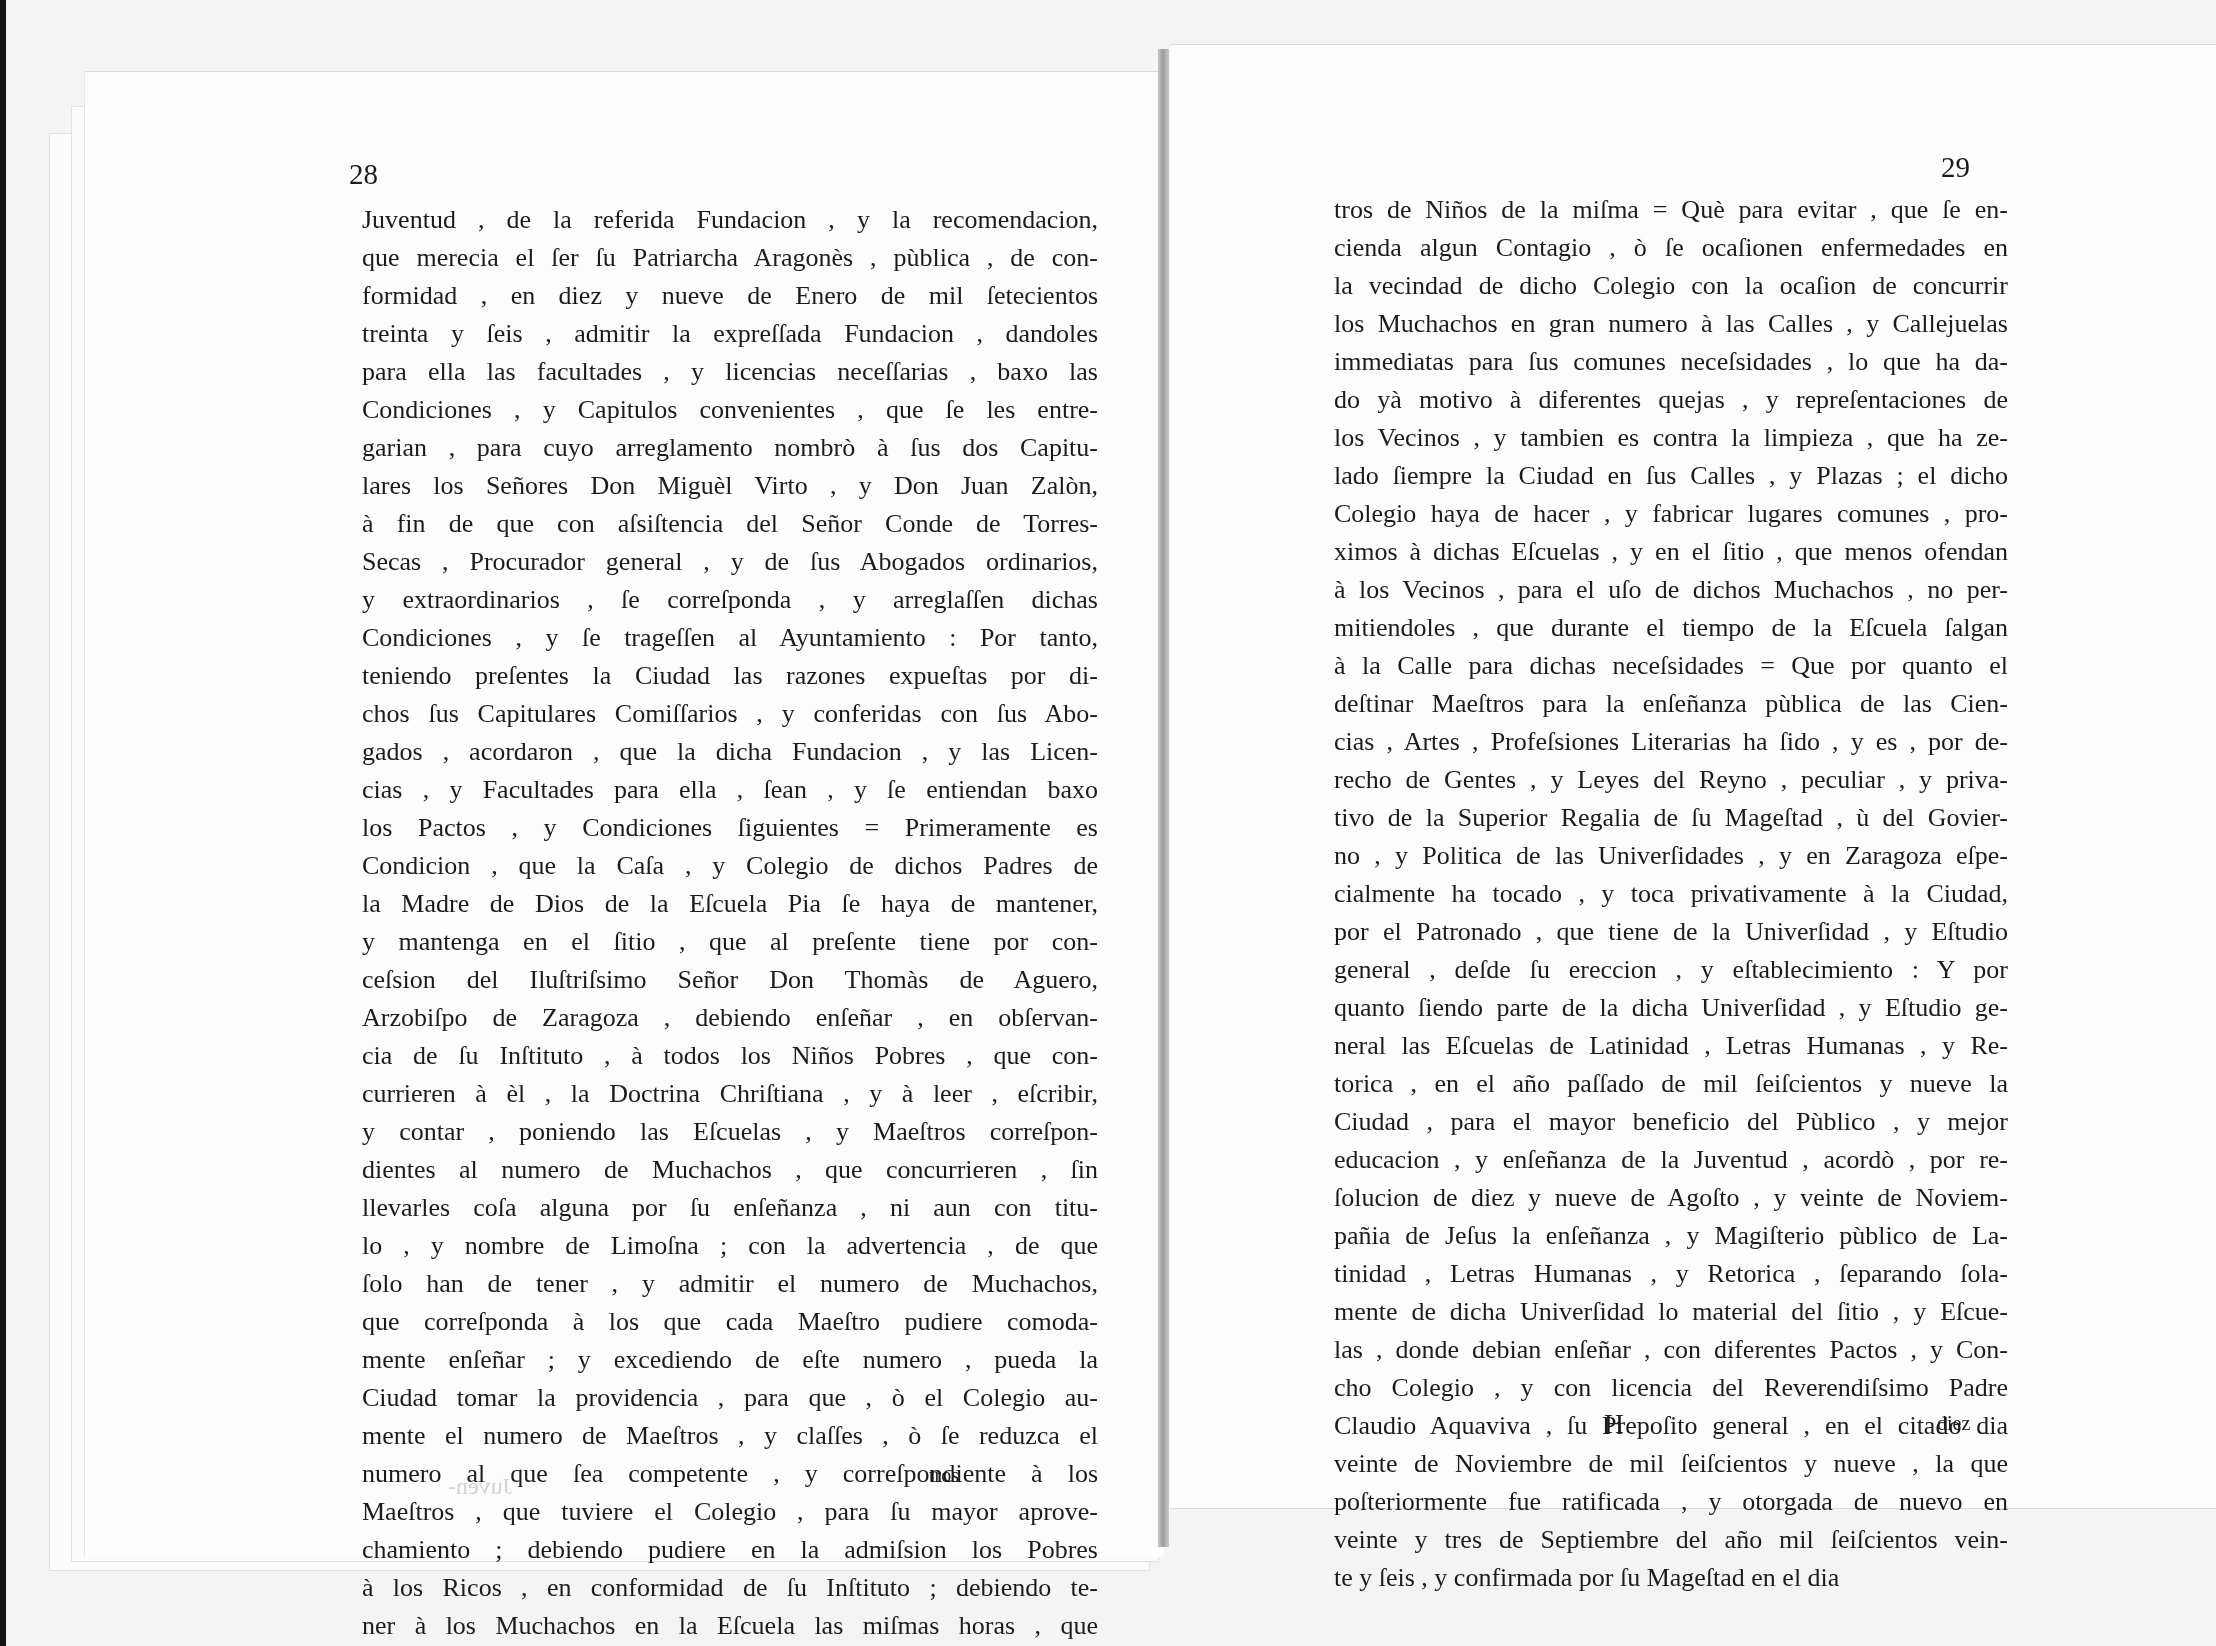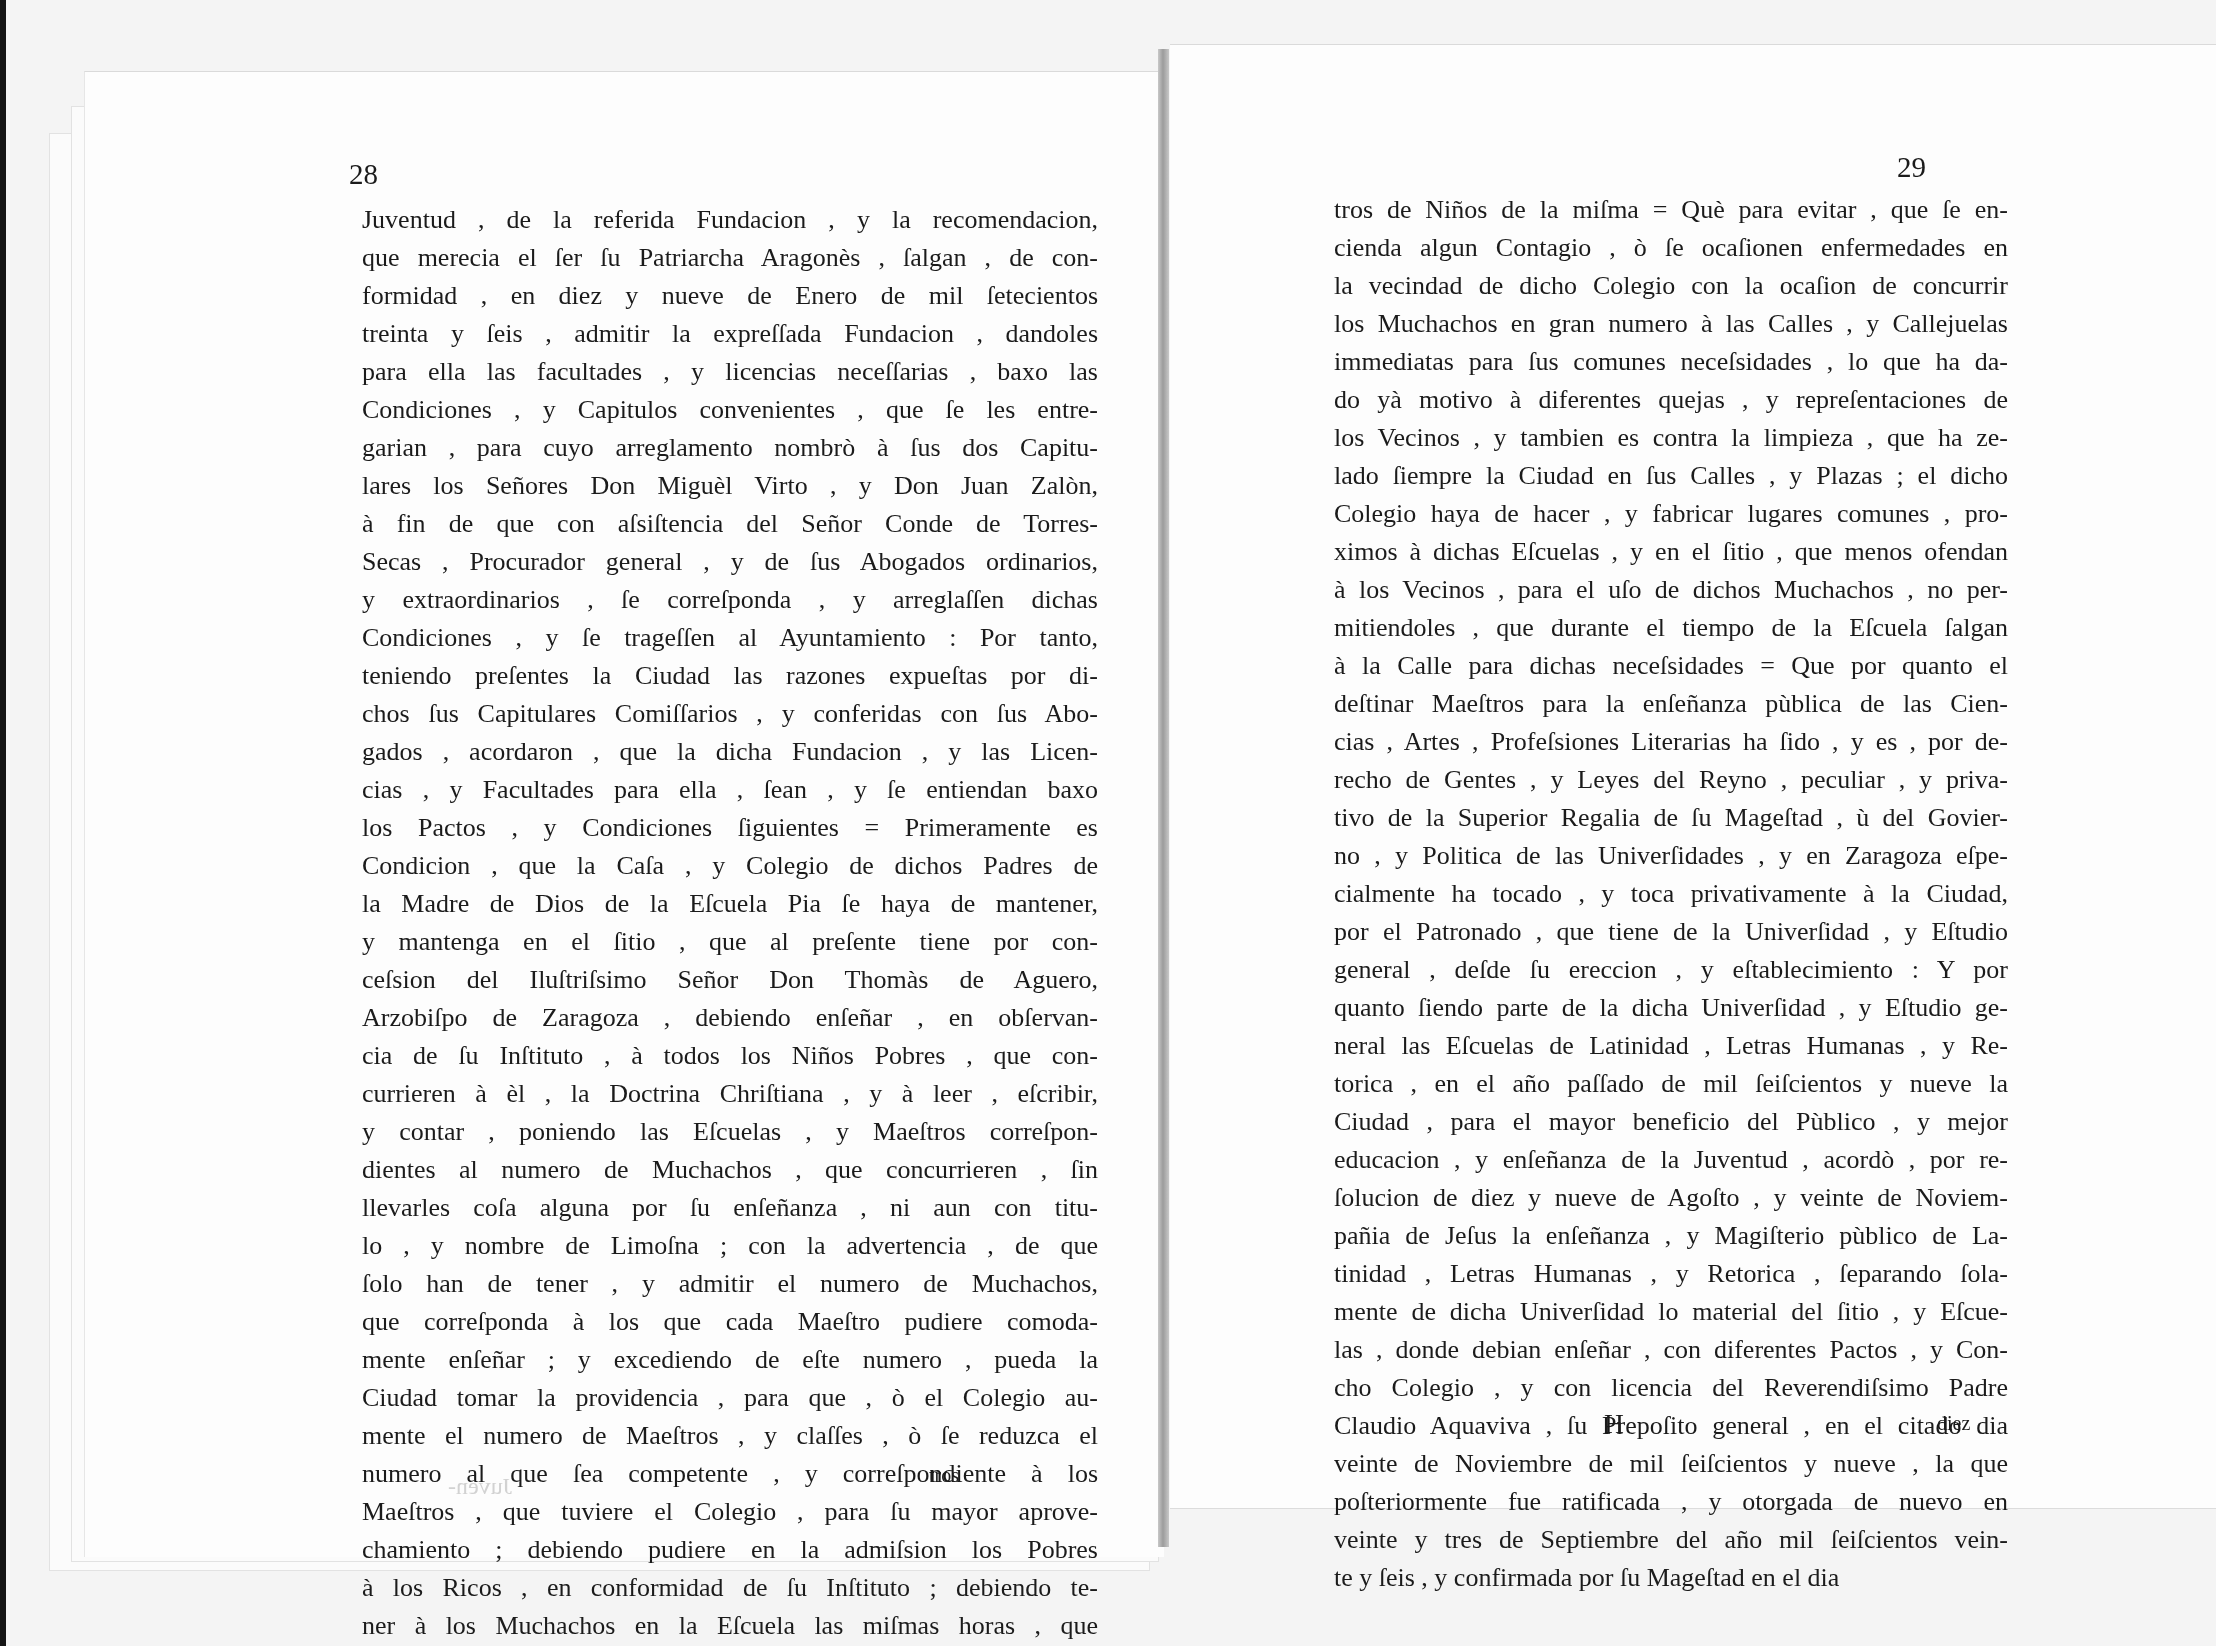--- a/index.html
+++ b/index.html
@@ -25,21 +25,21 @@
 <body>
 
 <div class="edge-strip"></div>
 <div class="stack" style="left:49px;top:133px;width:1099px;height:1436px;"></div>
 <div class="stack" style="left:71px;top:106px;width:1086px;height:1454px;"></div>
 
 <div class="page left">
   <div class="folio" style="left:264px;top:86px;">28</div>
   <div class="text-block" id="left-text" style="left:277px;top:129px;width:736px;">
       <span class="line">Juventud , de la referida Fundacion , y la recomendacion,</span>
-      <span class="line">que merecia el ſer ſu Patriarcha Aragonès , ſalgan , de con-</span>
+      <span class="line">que merecia el ſer ſu Patriarcha Aragonès , pùblica , de con-</span>
       <span class="line">formidad , en diez y nueve de Enero de mil ſetecientos</span>
       <span class="line">treinta y ſeis , admitir la expreſſada Fundacion , dandoles</span>
       <span class="line">para ella las facultades , y licencias neceſſarias , baxo las</span>
       <span class="line">Condiciones , y Capitulos convenientes , que ſe les entre-</span>
       <span class="line">garian , para cuyo arreglamento nombrò à ſus dos Capitu-</span>
       <span class="line">lares los Señores Don Miguèl Virto , y Don Juan Zalòn,</span>
       <span class="line">à fin de que con aſsiſtencia del Señor Conde de Torres-</span>
       <span class="line">Secas , Procurador general , y de ſus Abogados ordinarios,</span>
       <span class="line">y extraordinarios , ſe correſponda , y arreglaſſen dichas</span>
       <span class="line">Condiciones , y ſe trageſſen al Ayuntamiento : Por tanto,</span>
@@ -71,21 +71,21 @@
       <span class="line">ner à los Muchachos en la Eſcuela las miſmas horas , que</span>
       <span class="line last">por las Ordenanzas de la Ciudad los deben tener los Maeſ-</span>
     </div>
   <div class="catch" style="left:844px;top:1392px;">tros</div>
   <div class="ghost" style="left:363px;top:1401px;">Juven-</div>
 </div>
 
 <div class="gutter"></div>
 
 <div class="page right">
-  <div class="folio" style="left:727px;top:106px;text-align:center;">29</div>
+  <div class="folio" style="left:771px;top:106px;text-align:center;">29</div>
   <div class="text-block" id="right-text" style="left:164px;top:146px;width:674px;">
       <span class="line">tros de Niños de la miſma = Què para evitar , que ſe en-</span>
       <span class="line">cienda algun Contagio , ò ſe ocaſionen enfermedades en</span>
       <span class="line">la vecindad de dicho Colegio con la ocaſion de concurrir</span>
       <span class="line">los Muchachos en gran numero à las Calles , y Callejuelas</span>
       <span class="line">immediatas para ſus comunes neceſsidades , lo que ha da-</span>
       <span class="line">do yà motivo à diferentes quejas , y repreſentaciones de</span>
       <span class="line">los Vecinos , y tambien es contra la limpieza , que ha ze-</span>
       <span class="line">lado ſiempre la Ciudad en ſus Calles , y Plazas ; el dicho</span>
       <span class="line">Colegio haya de hacer , y fabricar lugares comunes , pro-</span>

